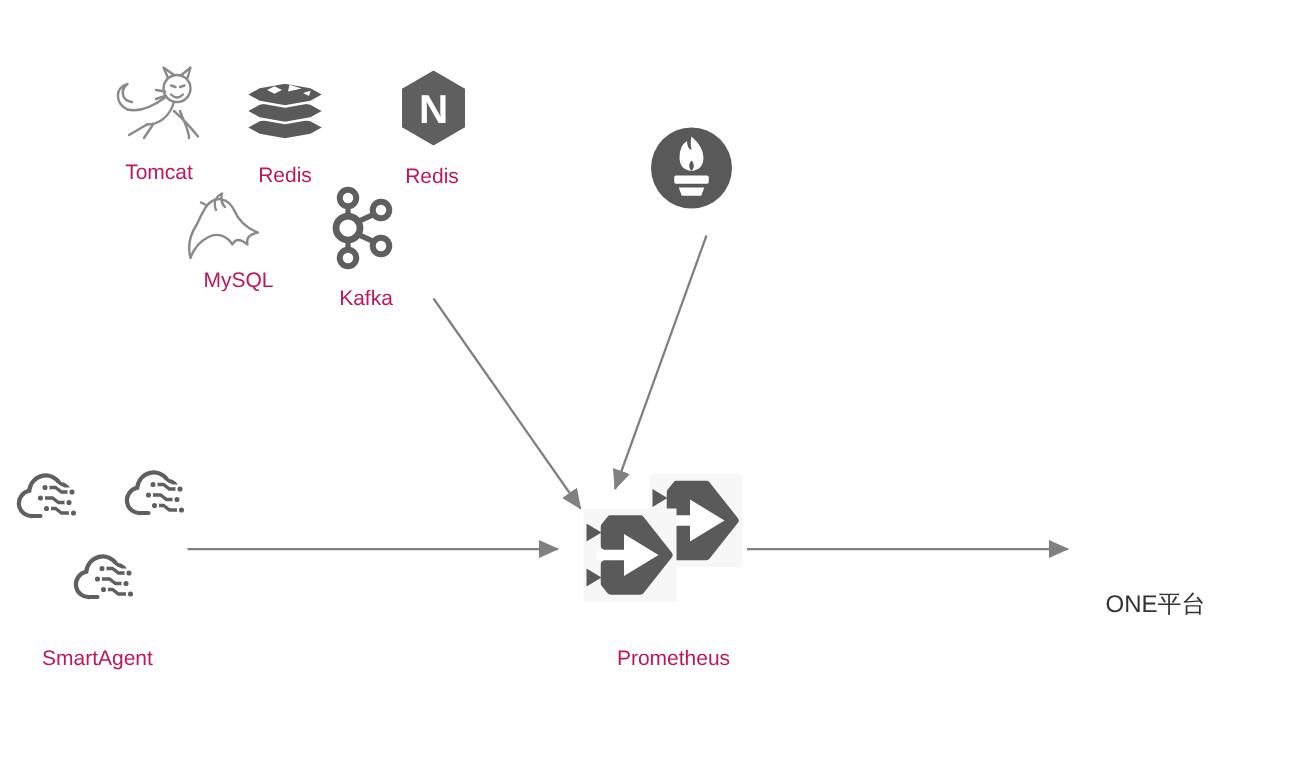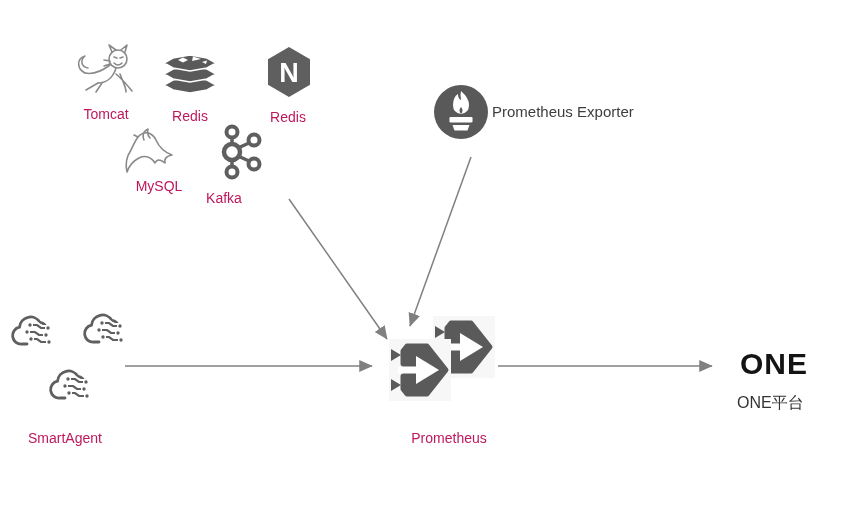--- a/index.html
+++ b/index.html
@@ -96,32 +96,31 @@
       <line x1="14" y1="37" x2="14" y2="44" stroke-width="3.5"></line>
       <line x1="20" y1="25" x2="31" y2="20" stroke-width="3.5"></line>
       <line x1="20" y1="33" x2="31" y2="38" stroke-width="3.5"></line>
       <circle cx="14" cy="9" r="5.5" stroke-width="4"></circle>
       <circle cx="14" cy="29" r="8" stroke-width="4.5"></circle>
       <circle cx="14" cy="49" r="5.5" stroke-width="4"></circle>
       <circle cx="36" cy="17" r="5.5" stroke-width="4"></circle>
       <circle cx="36" cy="41" r="5.5" stroke-width="4"></circle>
     </svg>
   </div>
-  <div class="label" style="left:224px;top:190px;">Kafka</div>
+  <div class="label" style="left:244px;top:190px;">Kafka</div>
 
   <div class="node" style="left:433px;top:84px;">
     <svg width="56" height="56" viewBox="0 0 56 56">
       <circle cx="28" cy="28" r="27" fill="#595959"></circle>
       <path d="M28,7 Q36,14 36,21 Q36,29 28,30 Q20,29 20,21 Q20,13 25,10 Q25,15 28,16 Q27,11 28,7 Z" fill="#ffffff"></path>
       <path d="M28,23 C30,25 30,28 28,30 C26,28 26,25 28,23 Z" fill="#595959"></path>
       <rect x="16.5" y="33" width="23" height="5.5" rx="1.2" fill="#ffffff"></rect>
       <path d="M19.5,41 h17 l-2,5.5 h-13 Z" fill="#ffffff"></path>
     </svg>
   </div>
-  <div class="label label-left prom-label" style="left:492px;top:103px;">Prometheus Exporter</div>
 
   <div class="node" style="left:6px;top:310px;">
     <svg width="48" height="42" viewBox="0 0 48 42">
       <path d="M16,34 A8.5,8.5 0 0 1 13.5,17.2 A11,11 0 0 1 34,12.5 A7,7 0 0 1 40.5,19 M16,34 H21" fill="none" stroke="#5f5f5f" stroke-width="2.8" stroke-linecap="round"></path>
       <g fill="none" stroke="#ffffff" stroke-width="6" stroke-linecap="round">
         <polyline points="24,15 31,15 35,18 42,18"></polyline>
         <polyline points="21,22 29,22 33,25 40,25"></polyline>
         <polyline points="25,29 31,29 35,32 43,32"></polyline>
       </g>
       <g fill="none" stroke="#5f5f5f" stroke-width="2.2">
@@ -201,16 +200,15 @@
     <svg width="62" height="62" viewBox="0 0 62 62">
       <polygon points="2,10 12,16 2,22" fill="#5a5a5a"></polygon>
       <polygon points="2,40 12,46 2,52" fill="#5a5a5a"></polygon>
       <path d="M18,7 L38,7 L57,31 L38,55 L18,55 L14,50 L14,37 L26,31 L14,25 L14,12 Z" fill="#5a5a5a" stroke="#5a5a5a" stroke-width="5" stroke-linejoin="round"></path>
       <rect x="9" y="27.5" width="21" height="7" fill="#ffffff"></rect>
       <polygon points="27,17 50,31 27,45" fill="#ffffff"></polygon>
     </svg>
   </div>
   <div class="label" style="left:449px;top:430px;">Prometheus</div>
 
-  <div class="one-title" style="left:740px;top:347px;">ONE</div>
   <div class="one-sub" style="left:737px;top:393px;">ONE平台</div>
 
 </div>
 
 </body></html>

